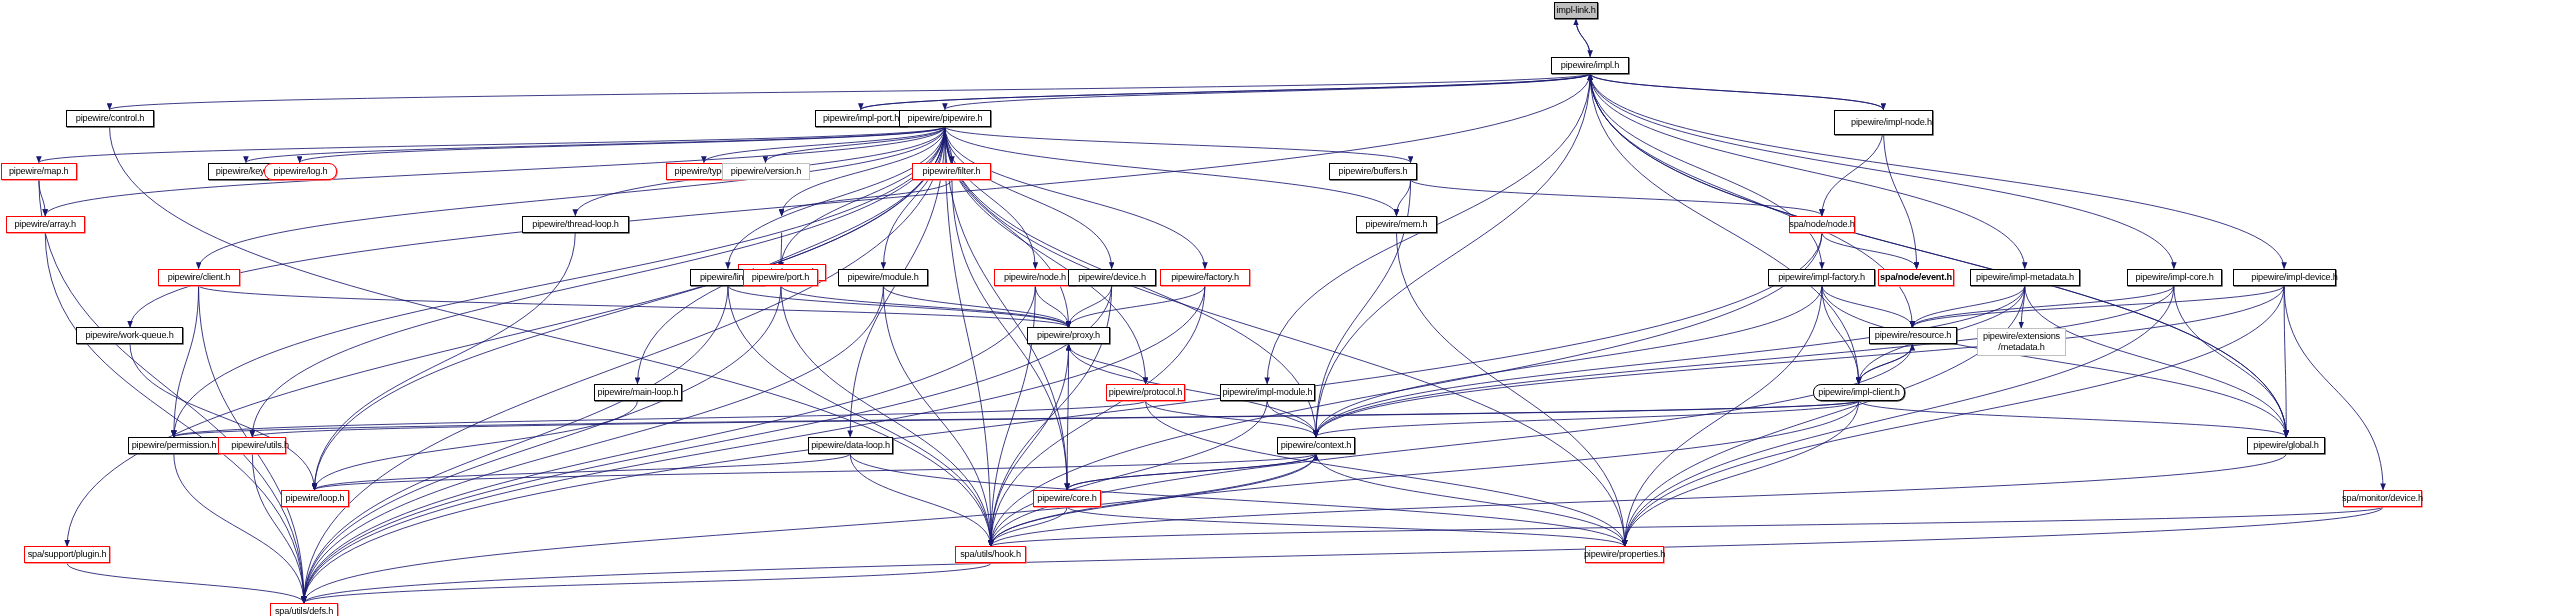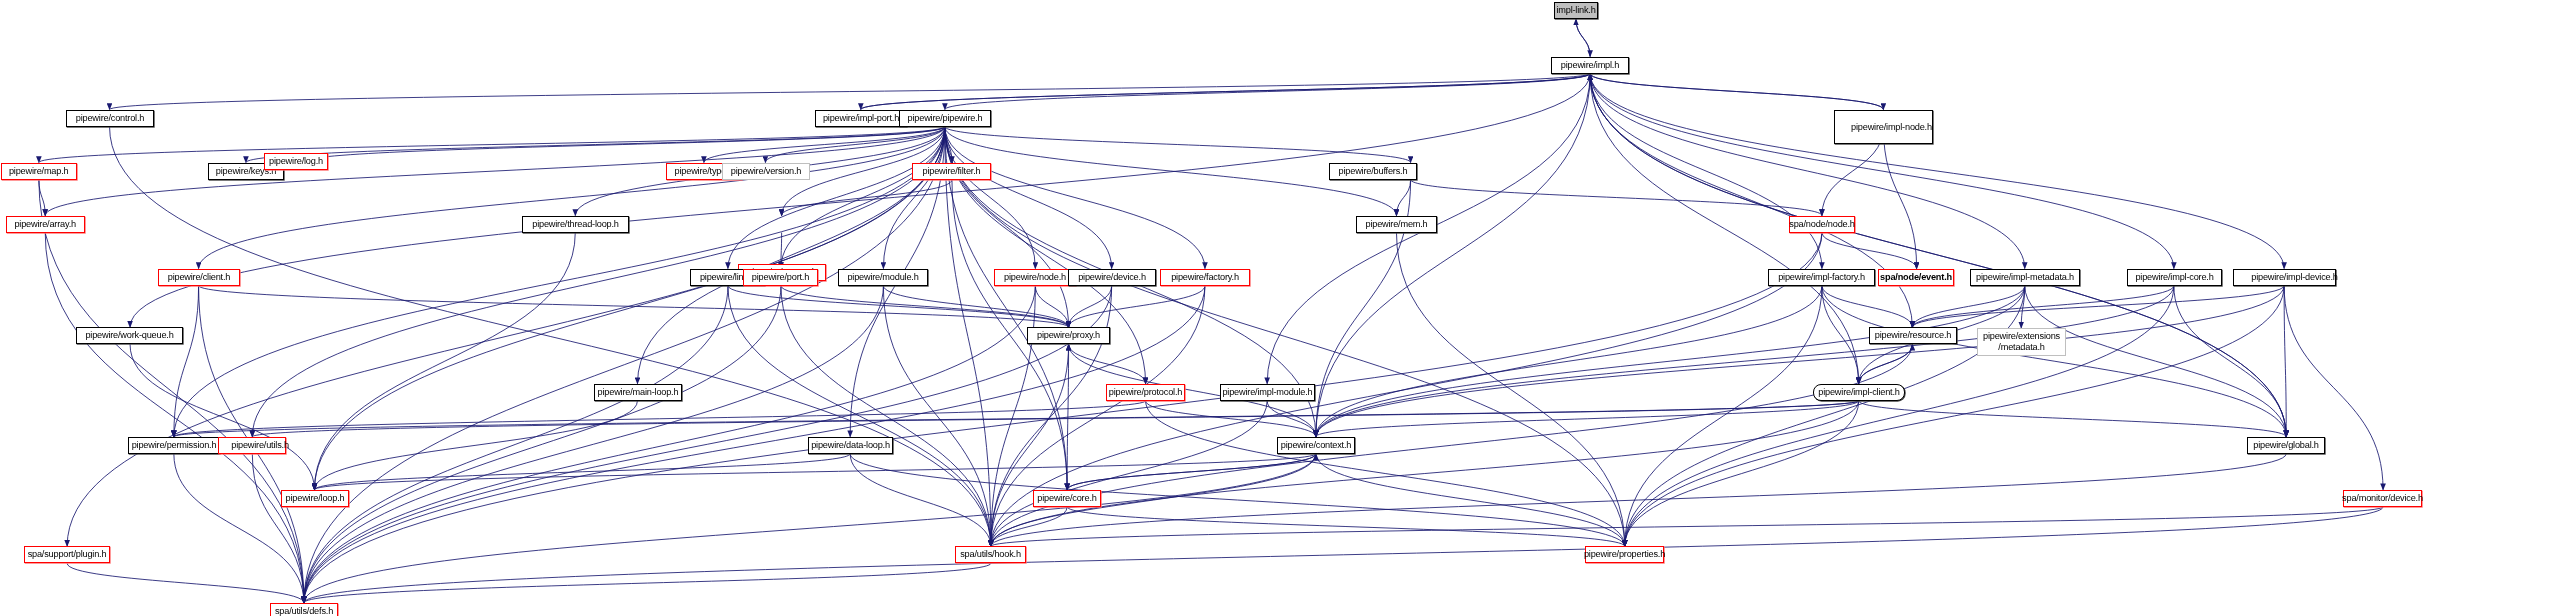--- a/index.html
+++ b/index.html
@@ -174,24 +174,24 @@
       <path d="M3235,642 C3235,707.5 1402,707.5 1402,773" fill="none" stroke="#191970" stroke-width="1.2" marker-end="url(#arrowhead)"></path>
     </g>
 </svg>
 
 <div id="node-layer">
     <div class="node kind-root" style="left: 1554px; top: 2.1px; width: 44px; height: 17px;">impl-link.h</div>
     <div class="node kind-black" style="left: 1551px; top: 57px; width: 78px; height: 17px;">pipewire/impl.h</div>
     <div class="node kind-black" style="left: 66px; top: 110px; width: 88px; height: 17px;">pipewire/control.h</div>
     <div class="node kind-black" style="left: 815px; top: 110px; width: 92px; height: 17px;">pipewire/impl-port.h</div>
     <div class="node kind-black" style="left: 899px; top: 110px; width: 92px; height: 17px;">pipewire/pipewire.h</div>
-    <div class="node kind-black" style="left: 1834px; top: 110px; width: 99px; height: 34px; padding-left: 16px;">pipewire/impl-node.h</div>
+    <div class="node kind-black" style="left: 1834px; top: 110px; width: 99px; height: 25px; padding-left: 16px;">pipewire/impl-node.h</div>
     <div class="node kind-red" style="left: 0.7px; top: 163px; width: 76px; height: 17px;">pipewire/map.h</div>
     <div class="node kind-black" style="left: 208px; top: 163px; width: 76px; height: 17px;">pipewire/keys.h</div>
-    <div class="node kind-red" style="left: 264px; top: 153px; width: 64px; height: 17px;">pipewire/log.h</div>
+    <div class="node kind-red" style="left: 264px; top: 163px; width: 73px; height: 17px; border-radius: 8px;">pipewire/log.h</div>
     <div class="node kind-red" style="left: 666px; top: 163px; width: 76px; height: 17px;">pipewire/type.h</div>
     <div class="node kind-grey" style="left: 722px; top: 163px; width: 88px; height: 17px;">pipewire/version.h</div>
     <div class="node kind-red" style="left: 912px; top: 163px; width: 79px; height: 17px;">pipewire/filter.h</div>
     <div class="node kind-black" style="left: 1329px; top: 163px; width: 88px; height: 17px;">pipewire/buffers.h</div>
     <div class="node kind-red" style="left: 5.7px; top: 216px; width: 79px; height: 17px;">pipewire/array.h</div>
     <div class="node kind-black" style="left: 522px; top: 216px; width: 107px; height: 17px;">pipewire/thread-loop.h</div>
     <div class="node kind-red" style="left: 738px; top: 216px; width: 88px; height: 17px; margin-top: 48px;">pipewire/stream.h</div>
     <div class="node kind-black" style="left: 1356px; top: 216px; width: 81px; height: 17px;">pipewire/mem.h</div>
     <div class="node kind-red" style="left: 1789px; top: 216px; width: 66px; height: 17px;">spa/node/node.h</div>
     <div class="node kind-red" style="left: 158px; top: 269px; width: 82px; height: 17px;">pipewire/client.h</div>

